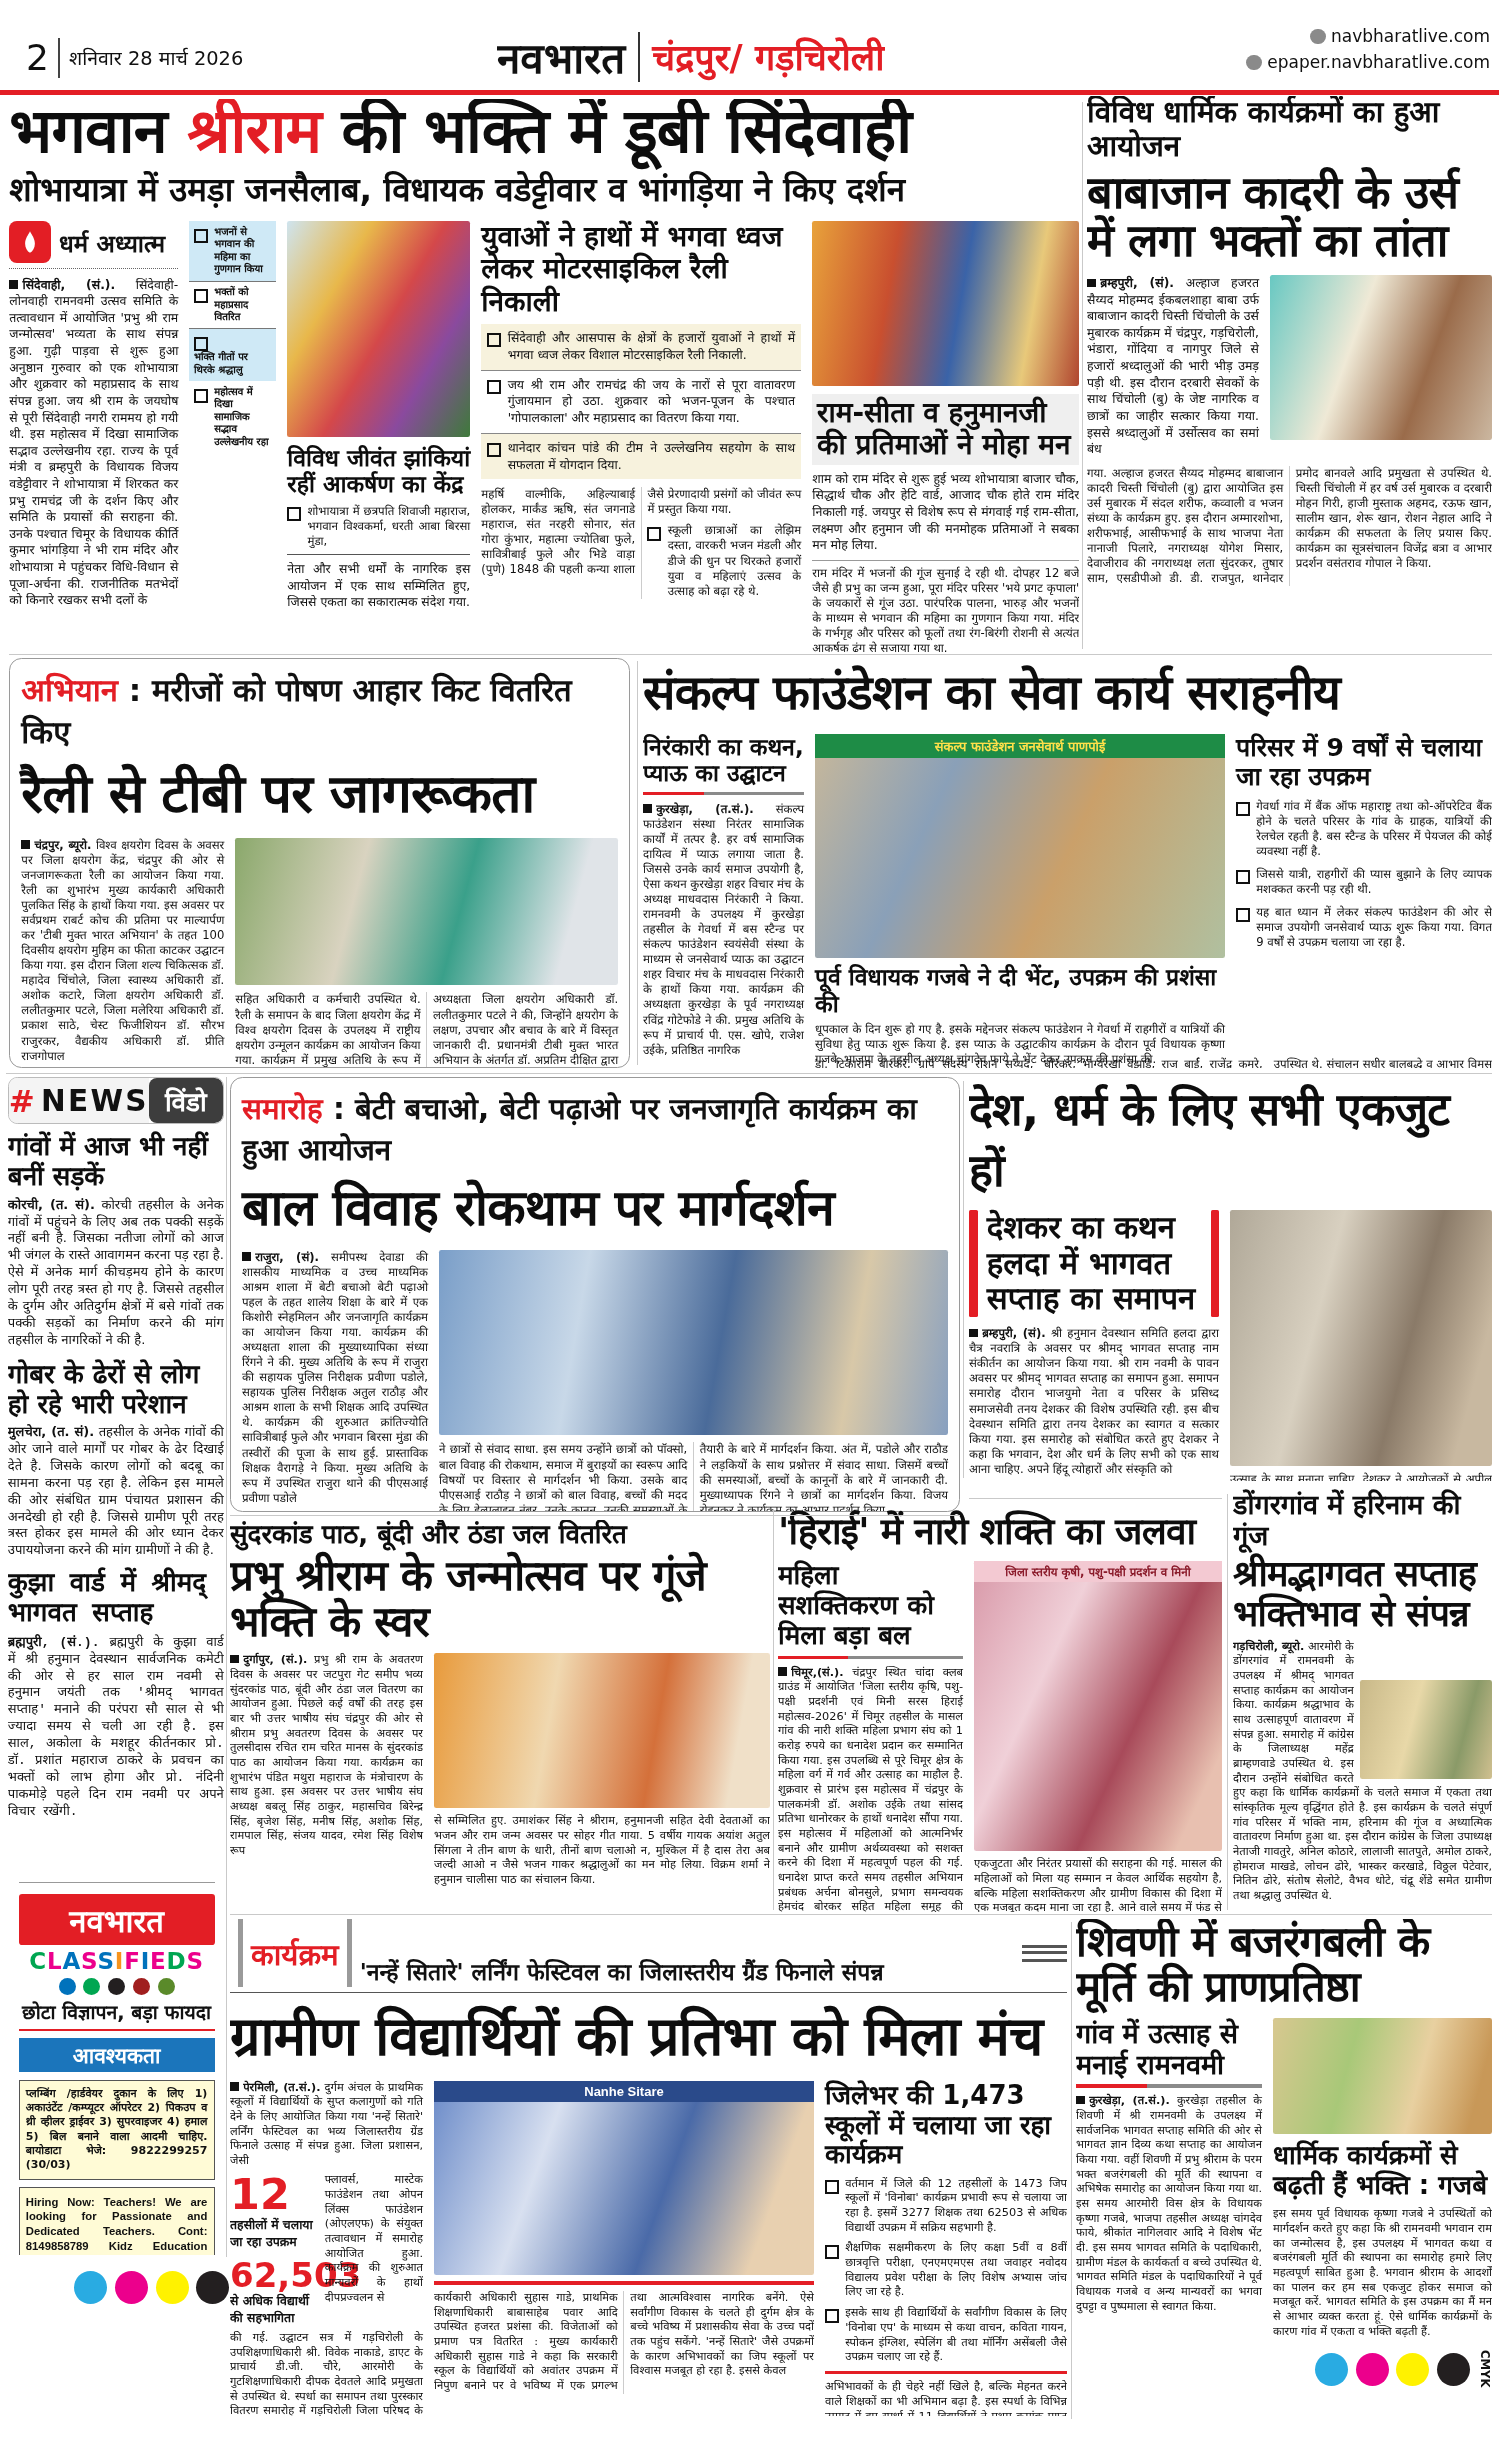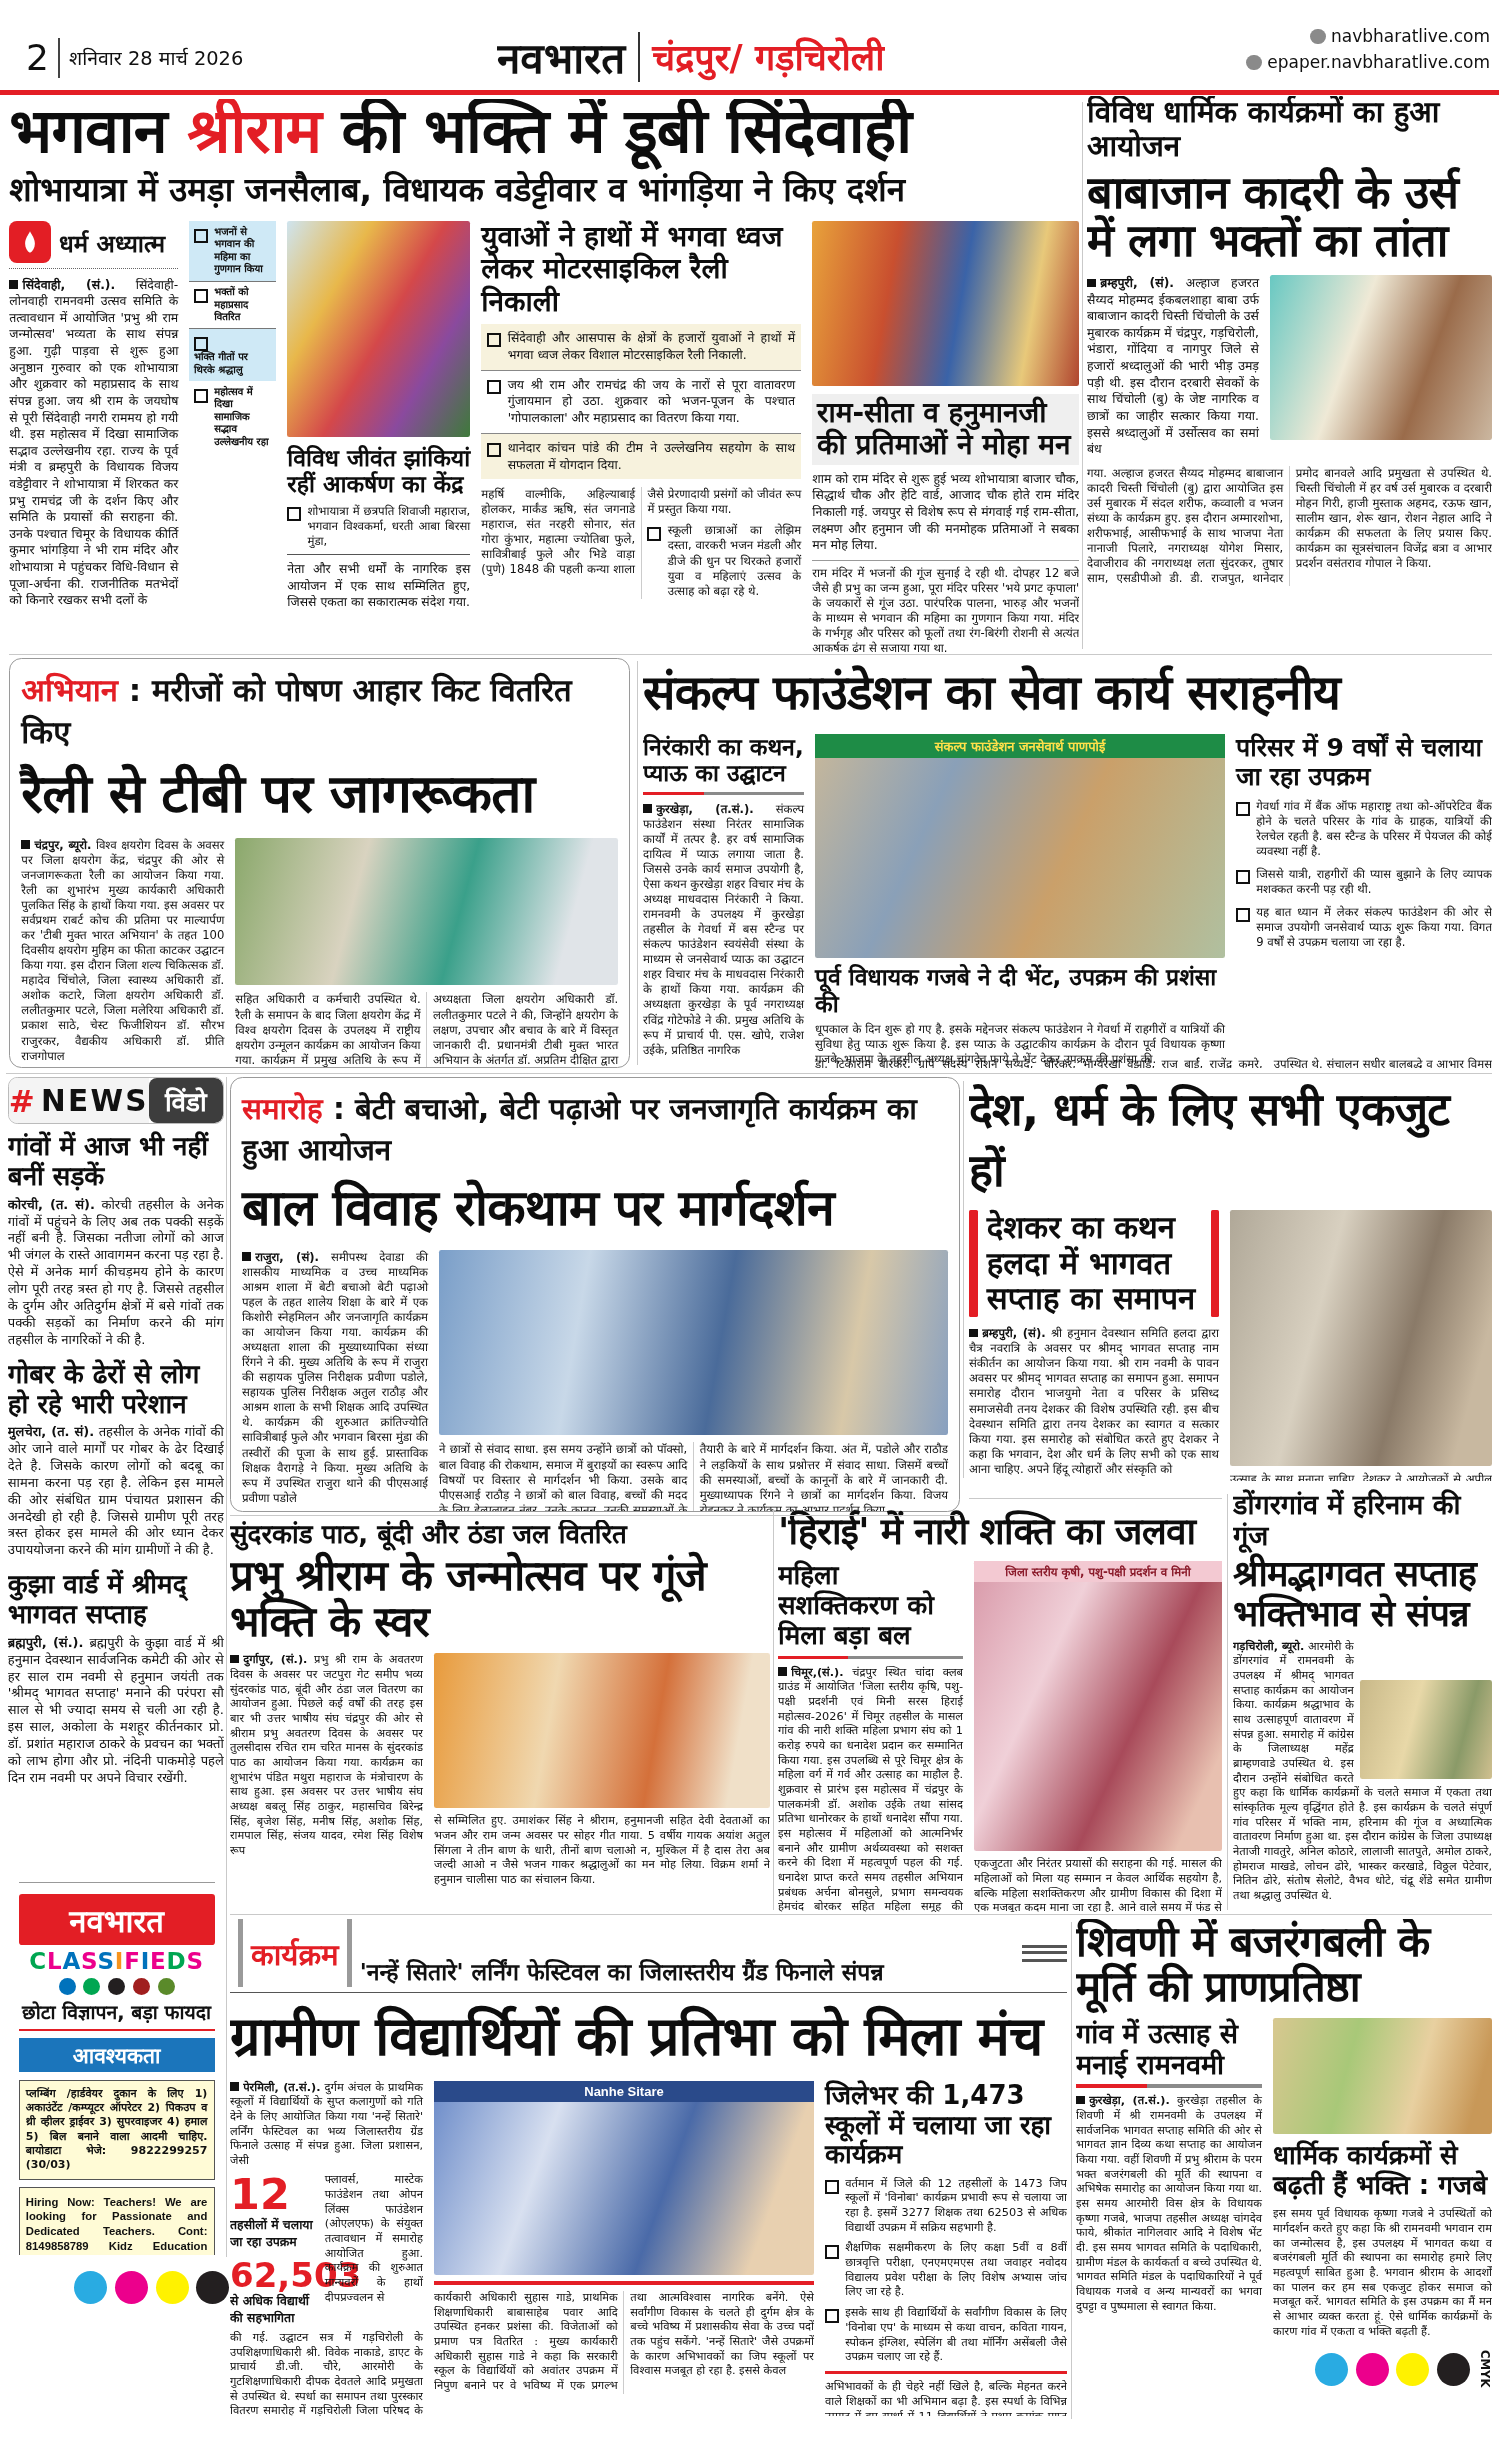--- a/index.html
+++ b/index.html
@@ -219,21 +219,21 @@
       <div style="width:75px;background:#3d3d3d;color:#fff;display:flex;align-items:center;justify-content:center;font-size:26px;font-weight:800;border-radius:7.8px;">विंडो</div>
     </div>
     <div style="margin-top:7.8px;">
       <div class="subh" style="font-size:26px;">गांवों में आज भी नहीं बनीं सड़कें</div>
       <p class="j" style="font-size:13px;line-height:1.3;margin:4.7px 0 0 0;"><b>कोरची, (त. सं).</b> <span>कोरची तहसील के अनेक गांवों में पहुंचने के लिए अब तक पक्की सड़कें नहीं बनी है. जिसका नतीजा लोगों को आज भी जंगल के रास्ते आवागमन करना पड़ रहा है. ऐसे में अनेक मार्ग कीचड़मय होने के कारण लोग पूरी तरह त्रस्त हो गए है. जिससे तहसील के दुर्गम और अतिदुर्गम क्षेत्रों में बसे गांवों तक पक्की सड़कों का निर्माण करने की मांग तहसील के नागरिकों ने की है.</span></p>
     </div>
     <div style="margin-top:11px;">
       <div class="subh" style="font-size:26px;">गोबर के ढेरों से लोग हो रहे भारी परेशान</div>
       <p class="j" style="font-size:13px;line-height:1.3;margin:4.7px 0 0 0;"><b>मुलचेरा, (त. सं).</b> <span>तहसील के अनेक गांवों की ओर जाने वाले मार्गों पर गोबर के ढेर दिखाई देते है. जिसके कारण लोगों को बदबू का सामना करना पड़ रहा है. लेकिन इस मामले की ओर संबंधित ग्राम पंचायत प्रशासन की अनदेखी हो रही है. जिससे ग्रामीण पूरी तरह त्रस्त होकर इस मामले की ओर ध्यान देकर उपाययोजना करने की मांग ग्रामीणों ने की है.</span></p>
     </div>
-    <div style="margin-top:11px;">
+    <div style="margin-top:11px;font-family:Liberation Mono, monospace;">
       <div class="subh" style="font-size:26px;">कुझा वार्ड में श्रीमद् भागवत सप्ताह</div>
       <p class="j" style="font-size:13px;line-height:1.3;margin:4.7px 0 0 0;"><b>ब्रह्मपुरी, (सं.).</b> <span>ब्रह्मपुरी के कुझा वार्ड में श्री हनुमान देवस्थान सार्वजनिक कमेटी की ओर से हर साल राम नवमी से हनुमान जयंती तक 'श्रीमद् भागवत सप्ताह' मनाने की परंपरा सौ साल से भी ज्यादा समय से चली आ रही है. इस साल, अकोला के मशहूर कीर्तनकार प्रो. डॉ. प्रशांत महाराज ठाकरे के प्रवचन का भक्तों को लाभ होगा और प्रो. नंदिनी पाकमोड़े पहले दिन राम नवमी पर अपने विचार रखेंगी.</span></p>
     </div>
   </section>
 
   <section class="abs" style="left:18.6px;top:1882px;width:196px;height:373px;">
     <div style="border-top:1.2px solid #999;padding-top:11px;">
       <div style="background:#e31e25;color:#fff;font-size:31px;font-weight:900;text-align:center;padding:4.7px 0;border-radius:3.1px;">नवभारत</div>
       <div style="text-align:center;font-size:23px;font-weight:900;letter-spacing:0.8px;margin-top:3.1px;">
         <span style="color:#00a651">C</span><span style="color:#ec008c">L</span><span style="color:#0072bc">A</span><span style="color:#ec008c">S</span><span style="color:#0072bc">S</span><span style="color:#f7941d">I</span><span style="color:#ec008c">F</span><span style="color:#0072bc">I</span><span style="color:#ec008c">E</span><span style="color:#00a651">D</span><span style="color:#ec008c">S</span>
@@ -358,21 +358,21 @@
           <p class="bt3 j" style="margin:0;flex:1;">फ्लावर्स, मास्टेक फाउंडेशन तथा ओपन लिंक्स फाउंडेशन (ओएलएफ) के संयुक्त तत्वावधान में समारोह आयोजित हुआ. कार्यक्रम की शुरुआत मान्यवरों के हाथों दीपप्रज्वलन से</p>
         </div>
         <p class="bt3 j" style="margin:4.7px 0 0 0;">की गई. उद्घाटन सत्र में गड़चिरोली के उपशिक्षणाधिकारी श्री. विवेक नाकाडे, डाएट के प्राचार्य डी.जी. चौरे, आरमोरी के गुटशिक्षणाधिकारी दीपक देवतले आदि प्रमुखता से उपस्थित थे. स्पर्धा का समापन तथा पुरस्कार वितरण समारोह में गड़चिरोली जिला परिषद के मुख्य</p>
       </div>
       <div style="width:380px;flex:none;">
         <div class="ph" style="height:194px;background:linear-gradient(110deg,#6a8ac8,#d8e0f0 30%,#4a6aa8 60%,#e8d0b0 85%);">
           <div class="banner" style="background:#2a4a8a;color:#fff;font-family:'Liberation Sans',sans-serif;">Nanhe Sitare</div>
         </div>
         <div style="height:3.9px;background:#e31e25;margin:6.2px 0;"></div>
         <div class="cols2 bt3 j">
-          <span>कार्यकारी अधिकारी सुहास गाडे, प्राथमिक शिक्षणाधिकारी बाबासाहेब पवार आदि उपस्थित हनकर प्रशंसा की. विजेताओं को प्रमाण पत्र वितरित : मुख्य कार्यकारी अधिकारी सुहास गाडे ने कहा कि सरकारी स्कूल के विद्यार्थियों को अवांतर उपक्रम में निपुण बनाने पर वे</span>
+          <span>कार्यकारी अधिकारी सुहास गाडे, प्राथमिक शिक्षणाधिकारी बाबासाहेब पवार आदि उपस्थित हजरत प्रशंसा की. विजेताओं को प्रमाण पत्र वितरित : मुख्य कार्यकारी अधिकारी सुहास गाडे ने कहा कि सरकारी स्कूल के विद्यार्थियों को अवांतर उपक्रम में निपुण बनाने पर वे</span>
           <span>भविष्य में एक प्रगल्भ तथा आत्मविश्वास नागरिक बनेंगे. ऐसे सर्वांगीण विकास के चलते ही दुर्गम क्षेत्र के बच्चे भविष्य में प्रशासकीय सेवा के उच्च पदों तक पहुंच सकेंगे. 'नन्हें सितारे' जैसे उपक्रमों के कारण अभिभावकों का जिप स्कूलों पर विश्वास मजबूत हो रहा है. इससे केवल</span>
         </div>
 
       </div>
       <div style="flex:1;">
         <div class="subh" style="font-size:26px;">जिलेभर की 1,473 स्कूलों में चलाया जा रहा कार्यक्रम</div>
         <div class="bul bt3 j" style="margin-top:6.2px;">
             <span class="hsq"></span>
             <span>वर्तमान में जिले की 12 तहसीलों के 1473 जिप स्कूलों में 'विनोबा' कार्यक्रम प्रभावी रूप से चलाया जा रहा है. इसमें 3277 शिक्षक तथा 62503 से अधिक विद्यार्थी उपक्रम में सक्रिय सहभागी है.</span>
           </div>

